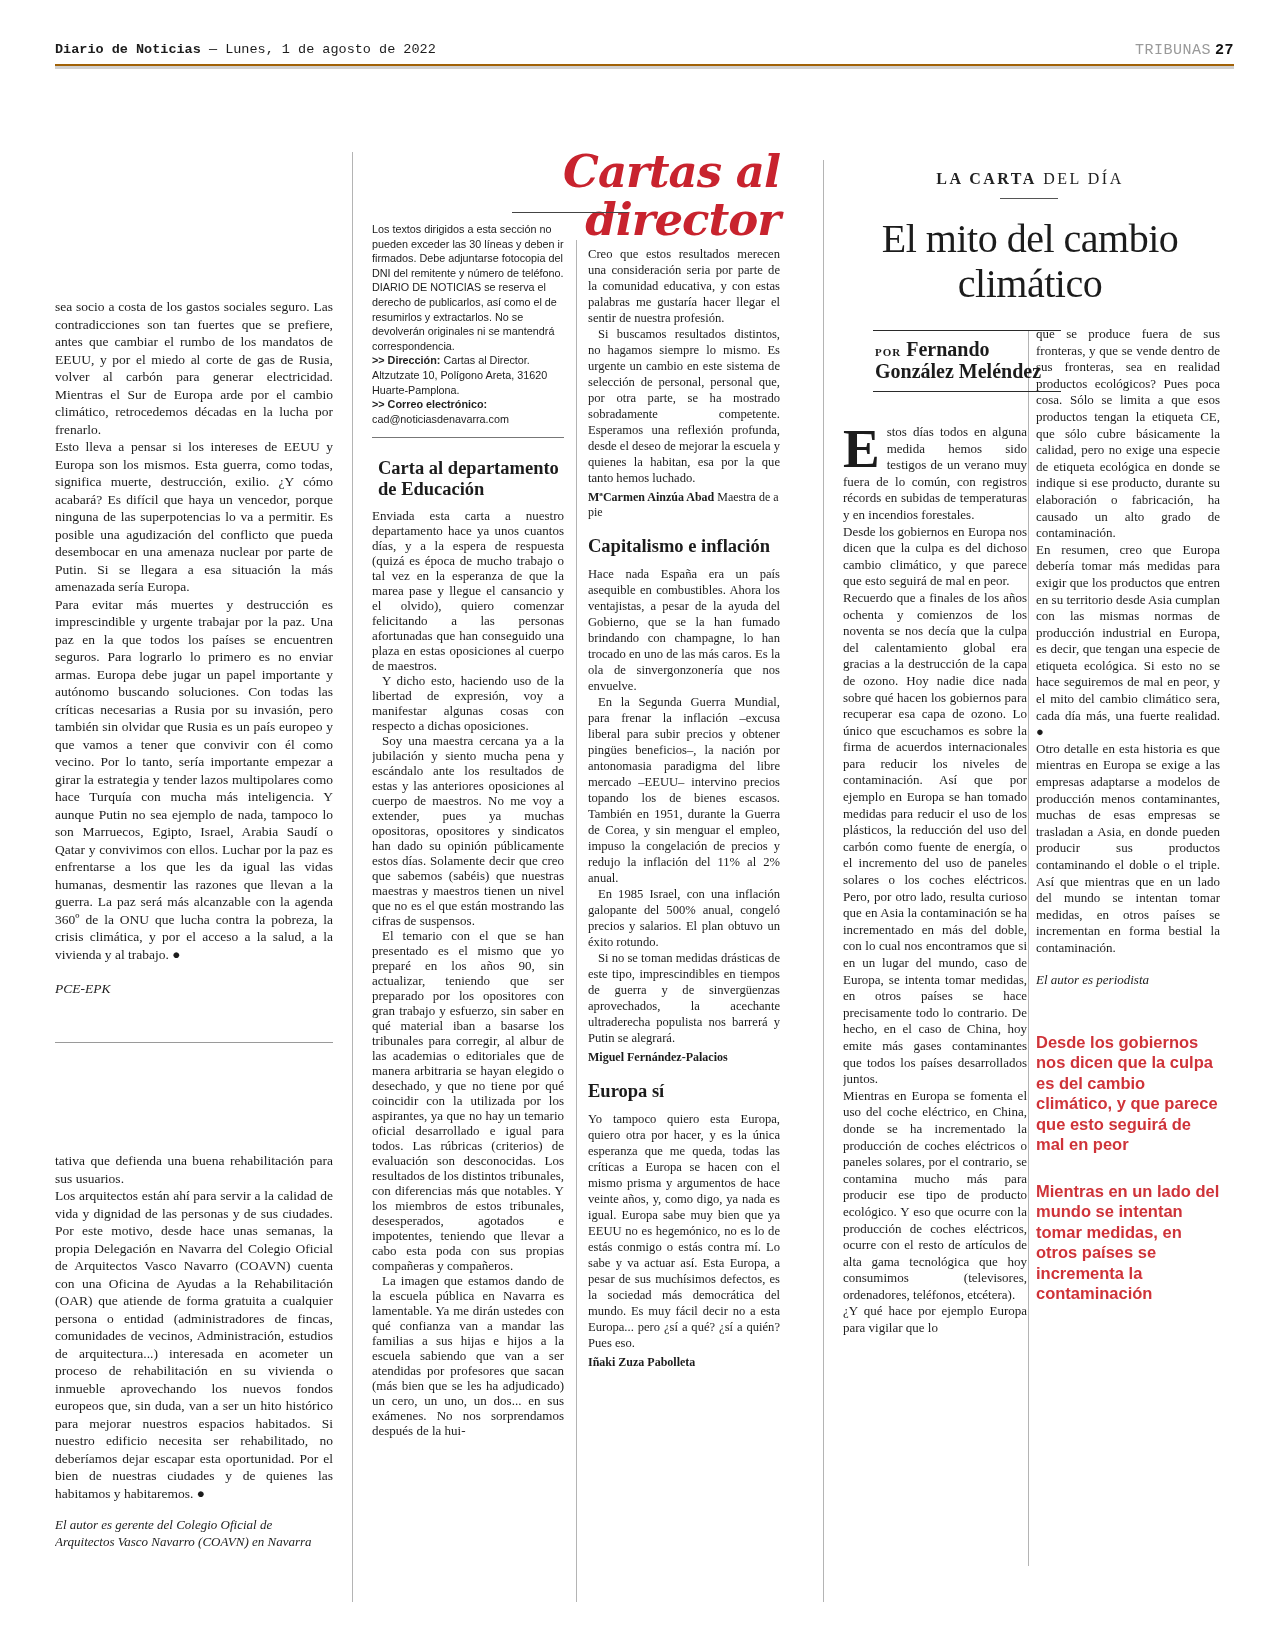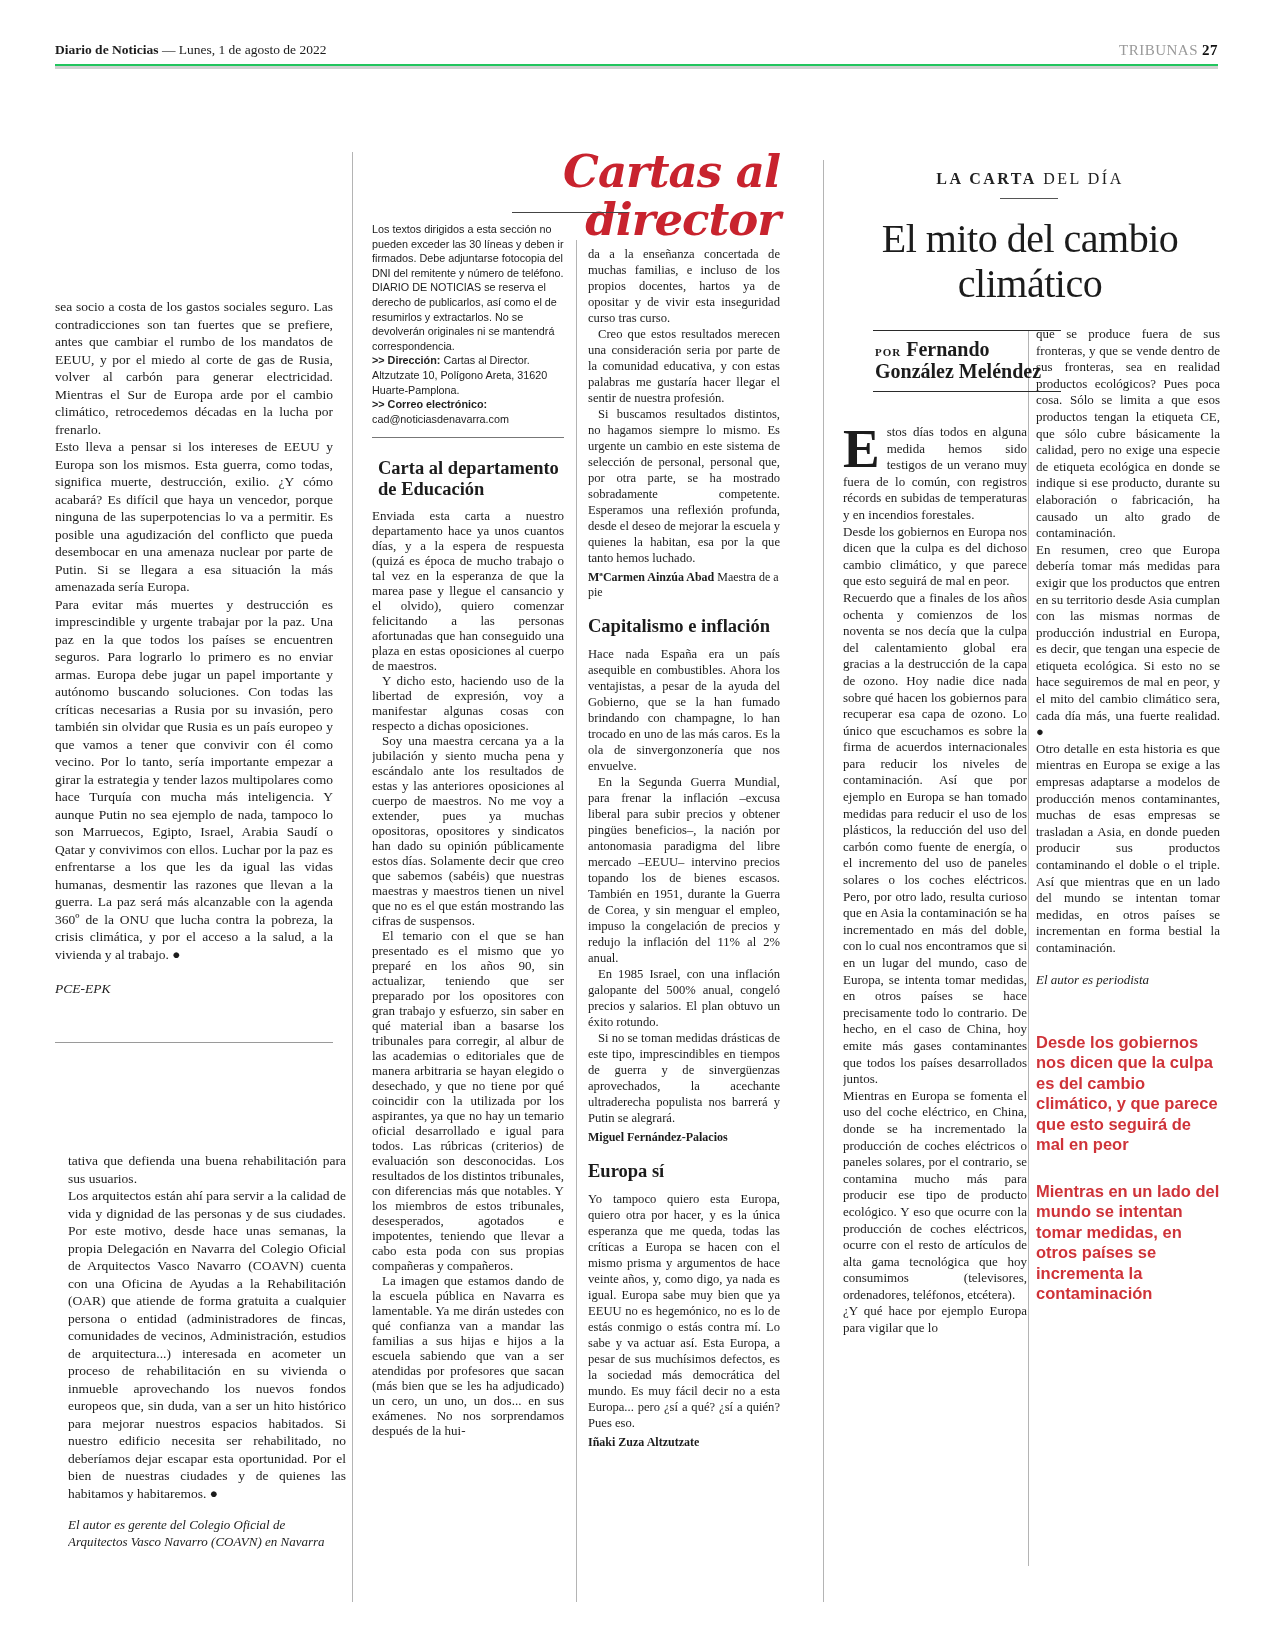--- a/index.html
+++ b/index.html
@@ -1,22 +1,22 @@
 <!DOCTYPE html>
 <html><head>
 <meta charset="utf-8">
 <style>
   html,body{margin:0;padding:0;background:#e8e8e6;}
   #page{position:relative;width:1275px;height:1650px;background:#ffffff;margin:0 auto;
         font-family:"Liberation Serif",serif;color:#1c1c1c;overflow:hidden;}
 
   
-  .pagehead{position:absolute;left:55px;right:57px;top:42px;height:22px;
-            font-family:Liberation Serif, serif;font-size:13.5px;
-            border-bottom:2px solid #22c55e;box-shadow:0 3px 0 rgba(0,0,0,.18);}
+  .pagehead{position:absolute;left:55px;right:41px;top:42px;height:22px;
+            font-family:Liberation Mono, monospace;font-size:13.5px;
+            border-bottom:2px solid #a16207;box-shadow:0 3px 0 rgba(0,0,0,.18);}
   .pagehead .mast{font-weight:bold;}
   .pagehead .right{position:absolute;right:0;top:0;font-size:15px;color:#9a9a9a;letter-spacing:.5px;}
   .pagehead .pgnum{color:#111;font-weight:bold;margin-left:4px;}
 
   
   p{margin:0;text-align:justify;}
   .serifbody p{hyphens:auto;}
   .col1 p{font-size:13.5px;line-height:17.5px;}
   .narrow p{font-size:13px;line-height:15px;}
   .col3col p{font-size:12.6px;line-height:16px;}
@@ -41,21 +41,21 @@
 
   .letterhead{font-family:"Liberation Serif",serif;font-weight:bold;
       font-size:18.5px;line-height:21px;text-align:left;margin:14px 0 8px 0;}
   .headblock{position:absolute;left:372px;top:452px;width:196px;}
   .edu-body{position:absolute;left:372px;top:508px;width:192px;height:1092px;overflow:hidden;}
   .col3col{position:absolute;left:588px;top:246px;width:192px;height:1356px;overflow:hidden;}
   .col3col .letterhead{margin:16px 0 9px 0;}
 
   
   .col1a{position:absolute;left:55px;top:298px;width:278px;height:737px;overflow:hidden;}
-  .col1b{position:absolute;left:55px;top:1152px;width:278px;height:492px;overflow:hidden;margin-left:13px;}
+  .col1b{position:absolute;left:55px;top:1152px;width:278px;height:492px;overflow:hidden;}
   .col1 .sig-pce{font-style:italic;font-size:13.5px;margin-top:18px;text-align:left;}
 
   
   .kicker{position:absolute;left:840px;top:170px;width:380px;text-align:center;
       font-size:16px;letter-spacing:2.5px;color:#222;}
   .kicker .kb{font-weight:bold;}
   .kicker-underline{position:absolute;left:1000px;top:198px;width:58px;height:1px;background:#555;}
   .carta-title{position:absolute;left:830px;top:216px;width:400px;text-align:center;
       font-size:40px;line-height:45px;letter-spacing:-.5px;font-weight:500;}
   .byline{position:absolute;left:873px;top:330px;width:184px;
@@ -120,42 +120,41 @@
   <div class="edu-body narrow ind serifbody">
     <p>Enviada esta carta a nuestro departamento hace ya unos cuantos días, y a la espera de respuesta (quizá es época de mucho trabajo o tal vez en la esperanza de que la marea pase y llegue el cansancio y el olvido), quiero comenzar felicitando a las personas afortunadas que han conseguido una plaza en estas oposiciones al cuerpo de maestros.</p>
     <p>Y dicho esto, haciendo uso de la libertad de expresión, voy a manifestar algunas cosas con respecto a dichas oposiciones.</p>
     <p>Soy una maestra cercana ya a la jubilación y siento mucha pena y escándalo ante los resultados de estas y las anteriores oposiciones al cuerpo de maestros. No me voy a extender, pues ya muchas opositoras, opositores y sindicatos han dado su opinión públicamente estos días. Solamente decir que creo que sabemos (sabéis) que nuestras maestras y maestros tienen un nivel que no es el que están mostrando las cifras de suspensos.</p>
     <p>El temario con el que se han presentado es el mismo que yo preparé en los años 90, sin actualizar, teniendo que ser preparado por los opositores con gran trabajo y esfuerzo, sin saber en qué material iban a basarse los tribunales para corregir, al albur de las academias o editoriales que de manera arbitraria se hayan elegido o desechado, y que no tiene por qué coincidir con la utilizada por los aspirantes, ya que no hay un temario oficial desarrollado e igual para todos. Las rúbricas (criterios) de evaluación son desconocidas. Los resultados de los distintos tribunales, con diferencias más que notables. Y los miembros de estos tribunales, desesperados, agotados e impotentes, teniendo que llevar a cabo esta poda con sus propias compañeras y compañeros.</p>
     <p>La imagen que estamos dando de la escuela pública en Navarra es lamentable. Ya me dirán ustedes con qué confianza van a mandar las familias a sus hijas e hijos a la escuela sabiendo que van a ser atendidas por profesores que sacan (más bien que se les ha adjudicado) un cero, un uno, un dos... en sus exámenes. No nos sorprendamos después de la hui-</p>
   </div>
 
   <div class="col3col serifbody">
     <div class="ind">
-      <p>da a la enseñanza concertada de muchas familias, e incluso de los propios docentes, hartos ya de opositar y de vivir esta inseguridad curso tras curso.</p>
       <p>Creo que estos resultados merecen una consideración seria por parte de la comunidad educativa, y con estas palabras me gustaría hacer llegar el sentir de nuestra profesión.</p>
       <p>Si buscamos resultados distintos, no hagamos siempre lo mismo. Es urgente un cambio en este sistema de selección de personal, personal que, por otra parte, se ha mostrado sobradamente competente. Esperamos una reflexión profunda, desde el deseo de mejorar la escuela y quienes la habitan, esa por la que tanto hemos luchado.</p>
     </div>
     <div class="sig">
       <span>MªCarmen Ainzúa Abad</span><span class="role"> Maestra de a pie</span>
     </div>
 
     <div class="letterhead">Capitalismo e inflación</div>
     <div class="ind">
       <p>Hace nada España era un país asequible en combustibles. Ahora los ventajistas, a pesar de la ayuda del Gobierno, que se la han fumado brindando con champagne, lo han trocado en uno de las más caros. Es la ola de sinvergonzonería que nos envuelve.</p>
       <p>En la Segunda Guerra Mundial, para frenar la inflación –excusa liberal para subir precios y obtener pingües beneficios–, la nación por antonomasia paradigma del libre mercado –EEUU– intervino precios topando los de bienes escasos. También en 1951, durante la Guerra de Corea, y sin menguar el empleo, impuso la congelación de precios y redujo la inflación del 11% al 2% anual.</p>
       <p>En 1985 Israel, con una inflación galopante del 500% anual, congeló precios y salarios. El plan obtuvo un éxito rotundo.</p>
       <p>Si no se toman medidas drásticas de este tipo, imprescindibles en tiempos de guerra y de sinvergüenzas aprovechados, la acechante ultraderecha populista nos barrerá y Putin se alegrará.</p>
     </div>
     <div class="sig">Miguel Fernández-Palacios</div>
 
     <div class="letterhead">Europa sí</div>
     <div class="ind">
       <p>Yo tampoco quiero esta Europa, quiero otra por hacer, y es la única esperanza que me queda, todas las críticas a Europa se hacen con el mismo prisma y argumentos de hace veinte años, y, como digo, ya nada es igual. Europa sabe muy bien que ya EEUU no es hegemónico, no es lo de estás conmigo o estás contra mí. Lo sabe y va actuar así. Esta Europa, a pesar de sus muchísimos defectos, es la sociedad más democrática del mundo. Es muy fácil decir no a esta Europa...  pero ¿sí a qué? ¿sí a quién? Pues eso.</p>
     </div>
-    <div class="sig">Iñaki Zuza Altzutzate</div>
+    <div class="sig">Iñaki Zuza Pabolleta</div>
   </div>
 
   <div class="kicker">
     <span class="kb">LA CARTA</span><span> DEL DÍA</span>
   </div>
   <div class="kicker-underline"></div>
 
   <div class="carta-title">El mito del cambio climático</div>
 
   <div class="byline">

